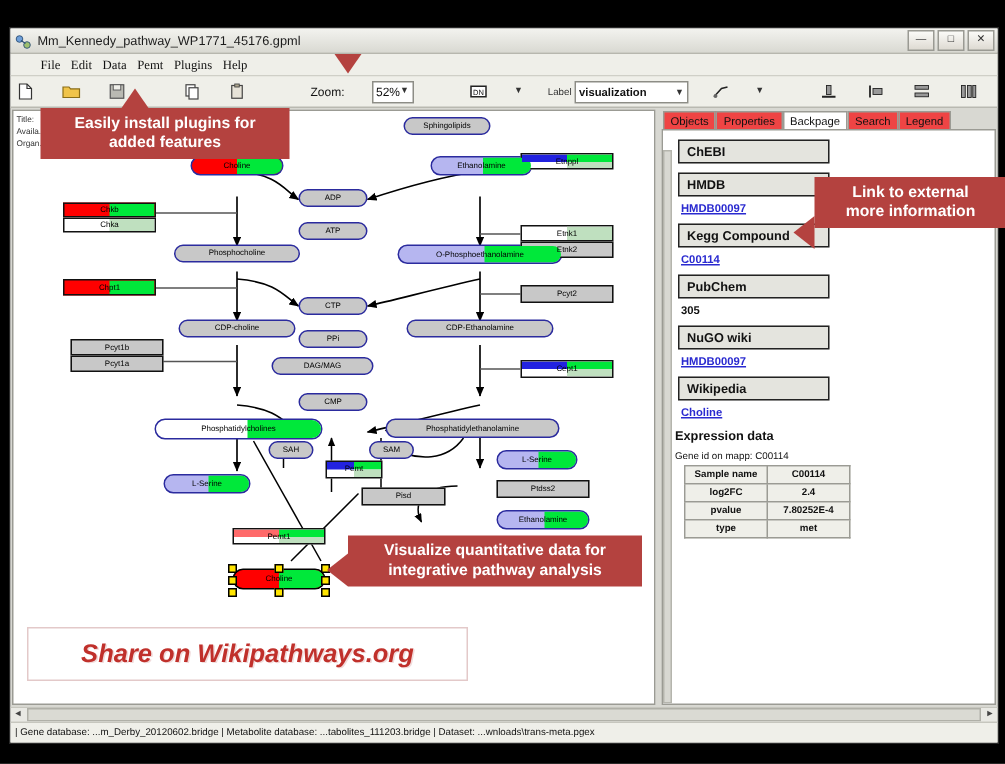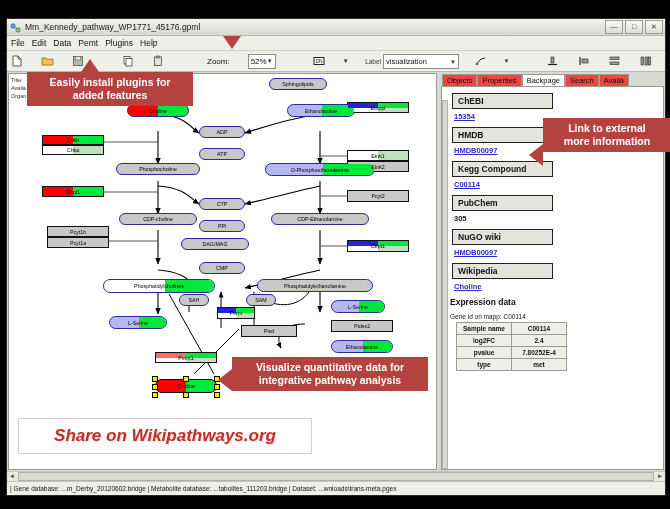--- a/index.html
+++ b/index.html
@@ -13,35 +13,35 @@
   .titlebar{height:16px;background:linear-gradient(#f3f3ef,#d9d9d2);border-bottom:1px solid #b7b7ae;
             display:flex;align-items:center;padding:0 3px;position:relative;}
   .titlebar .tb-ico{width:11px;height:11px;margin-right:4px;flex:0 0 auto;}
   .titlebar .tb-txt{font-size:8.5px;color:#1b1b1b;white-space:nowrap;overflow:hidden;}
   .tb-btns{position:absolute;right:2px;top:1px;display:flex;gap:2px;}
   .tb-btn{width:16px;height:12px;border:1px solid #9a9a93;background:linear-gradient(#fbfbf8,#dedad2);
           font-size:7px;line-height:11px;text-align:center;color:#333;}
 
   
   .menubar{height:14px;background:#efefe9;border-bottom:1px solid #cfcfc7;display:flex;align-items:center;
-           padding-left:4px;gap:7px;}
+           padding-left:20px;gap:7px;font-family:Liberation Serif, serif;}
   .menubar span{font-size:8.5px;color:#111;}
 
   
   .toolbar{height:20px;background:#efefe9;border-bottom:1px solid #b9b9b1;display:flex;align-items:center;
            padding-left:3px;gap:16px;position:relative;}
   .tbi{width:15px;height:15px;border:1px solid transparent;display:flex;align-items:center;justify-content:center;}
   .zlabel{font-size:8px;color:#111;margin-left:6px;margin-right:2px;}
   .zoombox{width:68px;height:13px;border:1px solid #8d8d86;background:#fff;font-size:8px;
            display:flex;align-items:center;justify-content:space-between;padding:0 2px;color:#111;}
   .carat{font-size:6px;color:#333;}
   .sep{width:1px;height:14px;background:#c2c2ba;margin:0 2px;}
   .tbtxt{font-size:6.5px;color:#333;}
   .vizsel{position:absolute;right:206px;top:3px;width:70px;height:13px;border:1px solid #8d8d86;background:#fff;
-          font-size:7.5px;display:flex;align-items:center;justify-content:space-between;padding:0 2px;color:#111;}
+          font-size:7.5px;display:flex;align-items:center;justify-content:space-between;padding:0 2px;color:#111;font-weight:bold;}
 
   
   .body{flex:1;display:flex;position:relative;background:#d8d8d2;}
   .canvaswrap{position:relative;width:427px;background:#fff;border:1px solid #9b9b94;margin:1px;overflow:hidden;}
   .sidewrap{flex:1;margin:1px 1px 1px 0;position:relative;display:flex;flex-direction:column;}
 
   
   .meta{position:absolute;left:2px;top:2px;font-size:5.5px;color:#333;line-height:8px;}
 
   
@@ -447,25 +447,24 @@
        <span class="lbl">Pemt1</span>
           </div>
    </div>
 
    <div class="sidewrap">
      <div class="tabsrow">
        <div class="tab">Objects</div>
        <div class="tab">Properties</div>
        <div class="tab active">Backpage</div>
        <div class="tab">Search</div>
-       <div class="tab">Availa</div>
+       <div class="tab">Legend</div>
      </div>
      <div class="panel">
        <div class="bpbox">ChEBI</div>
-       <div class="bplink">15354</div>
 
        <div class="bpbox">HMDB</div>
        <div class="bplink">HMDB00097</div>
 
        <div class="bpbox">Kegg Compound</div>
        <div class="bplink">C00114</div>
 
        <div class="bpbox">PubChem</div>
        <div class="bptext">305</div>
 

